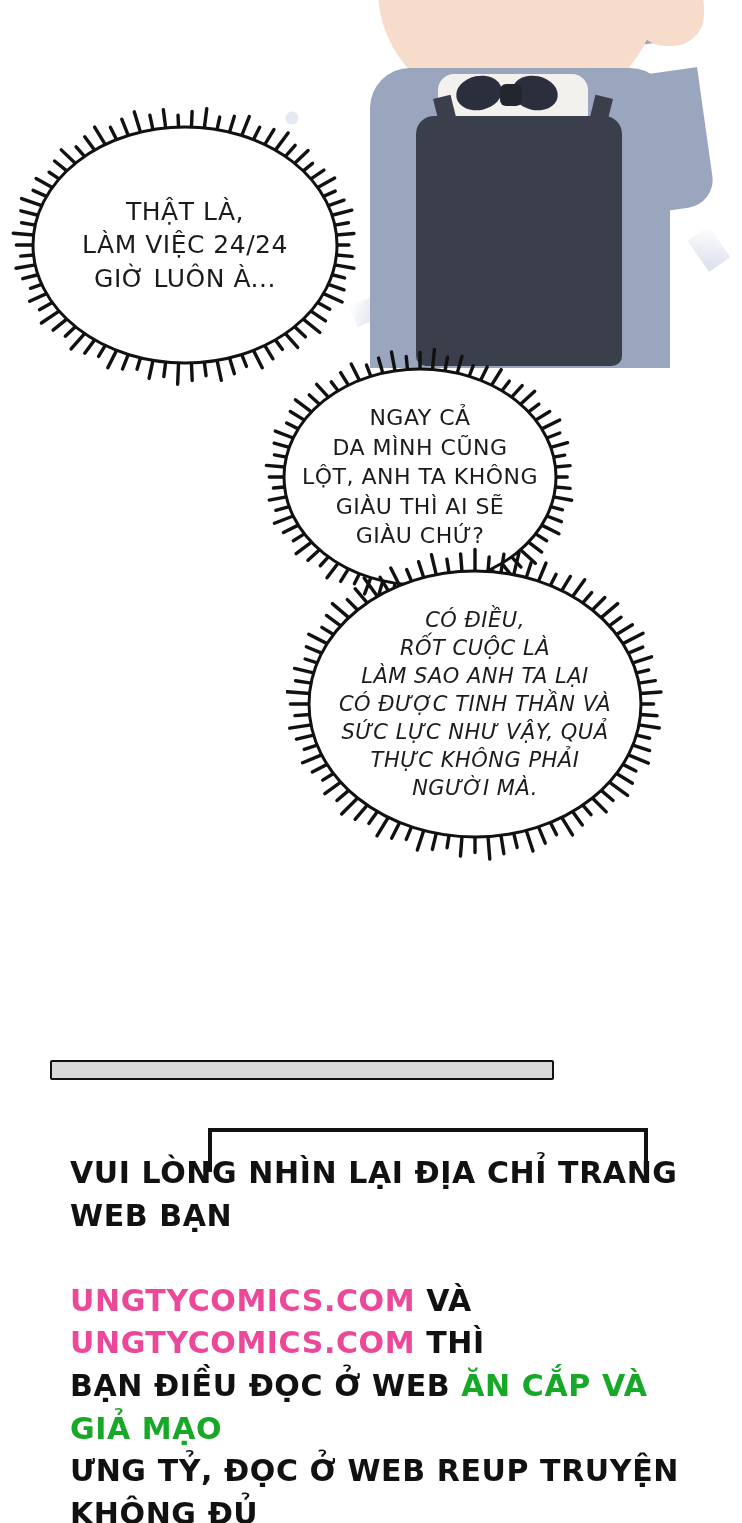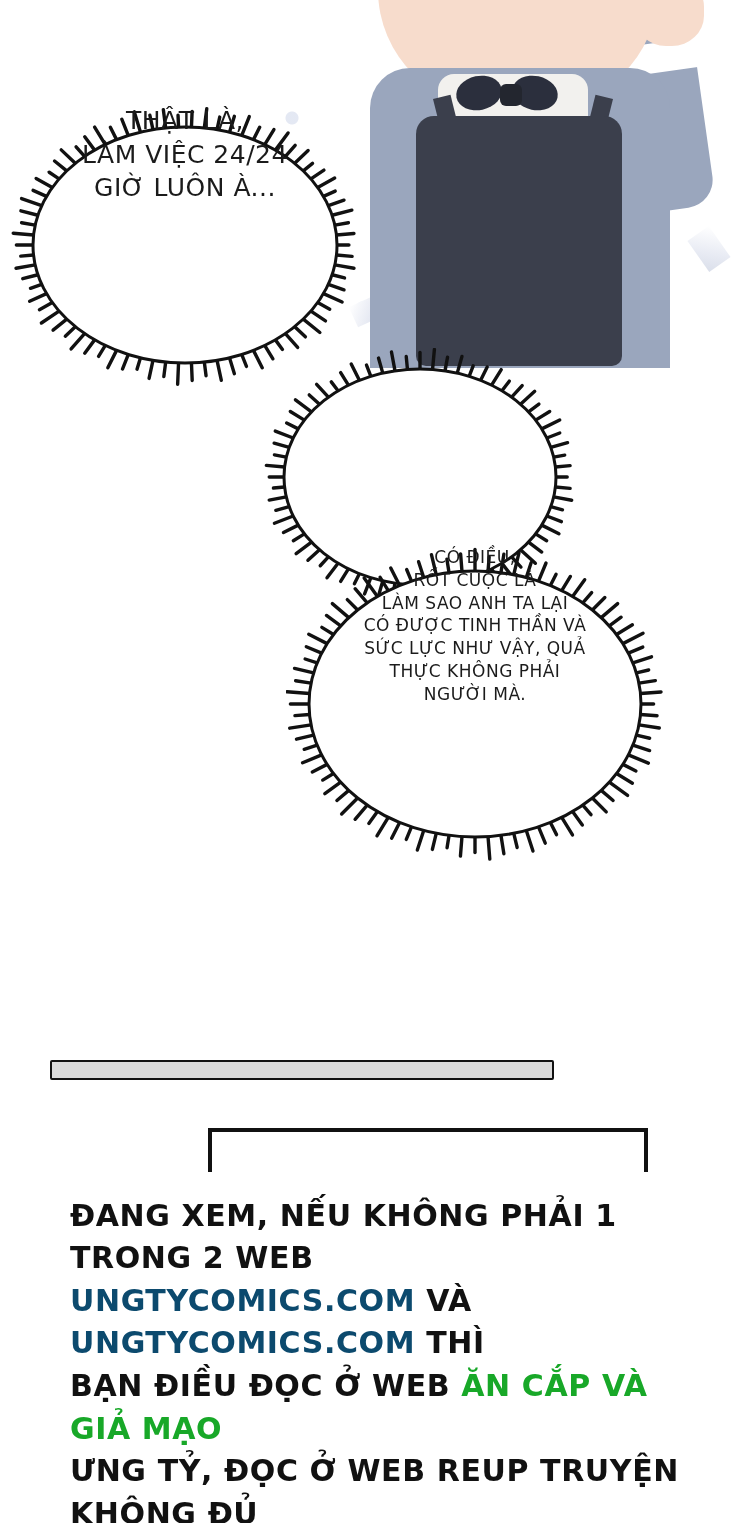--- a/index.html
+++ b/index.html
@@ -136,21 +136,21 @@
     background: #3b3f4c;
     transform: rotate(14deg);
   }
   .apron-strap-l { left: 88px; transform: rotate(-14deg); }
   .apron-strap-r { left: 236px; }
 
   
   .bubble {
     position: absolute;
     display: flex;
-    align-items: flex-start;
+    align-items: center;
     justify-content: center;
     text-align: center;
     color: #1b1b1b;
     font-family: "DejaVu Sans", sans-serif;
     letter-spacing: .5px;
     line-height: 1.34;
     z-index: 5;
   }
   .bubble .inner {
     position: relative;
@@ -161,21 +161,21 @@
   .bubble svg {
     position: absolute;
     left: 0; top: 0;
     width: 100%;
     height: 100%;
     z-index: 1;
   }
 
   #bubble-1 { left: 10px;  top: 104px; width: 350px; height: 282px; font-size: 25px; }
   #bubble-2 { left: 264px; top: 348px; width: 312px; height: 258px; font-size: 22px; }
-  #bubble-3 { left: 286px; top: 546px; width: 378px; height: 316px; font-size: 17px; }
+  #bubble-3 { left: 286px; top: 546px; width: 378px; height: 316px; font-size: 21px; font-style: italic; }
 
   
   .notice-wrap {
     position: absolute;
     left: 0;
     top: 1040px;
     width: 742px;
     z-index: 6;
   }
   .notice-bar {
@@ -202,21 +202,21 @@
     left: 70px;
     top: 112px;
     width: 630px;
     font-family: "DejaVu Sans", sans-serif;
     font-size: 30px;
     line-height: 1.42;
     letter-spacing: .6px;
     color: #111;
     font-weight: 700;
   }
-  .notice-text .red { color: #0c4a6e; }
+  .notice-text .red { color: #ec4899; }
   .notice-text .green { color: #18a828; }
 </style>
 </head>
 <body>
 
 <div id="page">
 
   <div class="art-bg">
     <div class="sparkle-field"></div>
     <div class="shard" style="left:430px;top:168px;width:46px;height:34px;"></div>
@@ -400,20 +400,25 @@
           <line x1="264.53034291011255" y1="63.91545927104029" x2="274.8868331485939" y2="56.094600878918385" stroke="#111" stroke-width="3.4" stroke-linecap="round"></line>
           <line x1="271.62953045922745" y1="72.14532640924554" x2="285.6864537699571" y2="63.441647983006575" stroke="#111" stroke-width="3.4" stroke-linecap="round"></line>
           <line x1="277.7422076242885" y1="80.86025757613389" x2="295.72504352173246" y2="71.90586927342298" stroke="#111" stroke-width="3.4" stroke-linecap="round"></line>
           <line x1="282.81622319899236" y1="89.98590005178747" x2="295.7465047800661" y2="84.97668228065896" stroke="#111" stroke-width="3.4" stroke-linecap="round"></line>
           <line x1="286.8082874715034" y1="99.44439707221503" x2="303.56542756589204" y2="94.67657964518139" stroke="#111" stroke-width="3.4" stroke-linecap="round"></line>
           <line x1="289.6843415570106" y1="109.15505207581035" x2="300.69364027347035" y2="107.09705747626475" stroke="#111" stroke-width="3.4" stroke-linecap="round"></line>
           <line x1="291.41984797612474" y1="119.03501717796338" x2="306.11245893301145" y2="117.67354627388266" stroke="#111" stroke-width="3.4" stroke-linecap="round"></line>
         </g>
       <ellipse cx="156" cy="129" rx="136" ry="108" fill="#ffffff" stroke="#111" stroke-width="3"></ellipse>
     </svg>
+    <div class="inner">NGAY CẢ
+DA MÌNH CŨNG
+LỘT, ANH TA KHÔNG
+GIÀU THÌ AI SẼ
+GIÀU CHỨ?</div>
   </div>
 
   <div class="bubble" id="bubble-3">
     <svg viewBox="0 0 378 316" preserveAspectRatio="none">
       <g class="spikes-3">
           <line x1="355" y1="158" x2="367.6" y2="158" stroke="#111" stroke-width="3.4" stroke-linecap="round"></line>
           <line x1="354.4882773996992" y1="168.4350597318034" x2="371.03710513966917" y2="169.7374807208856" stroke="#111" stroke-width="3.4" stroke-linecap="round"></line>
           <line x1="352.9562645387929" y1="178.8057838503507" x2="373.30264435505273" y2="182.02833383017946" stroke="#111" stroke-width="3.4" stroke-linecap="round"></line>
           <line x1="350.4134067860143" y1="189.0482333928354" x2="363.6376377034227" y2="192.22309034127574" stroke="#111" stroke-width="3.4" stroke-linecap="round"></line>
           <line x1="346.87538170499545" y1="199.099260251868" x2="363.6139763917902" y2="204.53795935286706" stroke="#111" stroke-width="3.4" stroke-linecap="round"></line>
@@ -501,22 +506,22 @@
 CÓ ĐƯỢC TINH THẦN VÀ
 SỨC LỰC NHƯ VẬY, QUẢ
 THỰC KHÔNG PHẢI
 NGƯỜI MÀ.</div>
   </div>
 
   <div class="notice-wrap">
     <div class="notice-bar"></div>
     <div class="bracket"></div>
     <div class="notice-text">
+      <span>VUI LÒNG NHÌN LẠI ĐỊA CHỈ TRANG WEB BẠN</span><br>
       <br>
-      <span>ĐANG XEM, NẾU KHÔNG PHẢI 1 TRONG 2 WEB</span><br>
       <span class="red">UNGTYCOMICS.COM</span><span> VÀ </span><span class="red">UNGTYCOMICS.COM</span><span> THÌ</span><br>
       <span>BẠN ĐIỀU ĐỌC Ở WEB </span><span class="green">ĂN CẮP VÀ GIẢ MẠO</span><br>
       <span>ƯNG TỶ, ĐỌC Ở WEB REUP TRUYỆN KHÔNG ĐỦ</span><br>
       
     </div>
   </div>
 
 </div>
 
 </body></html>

